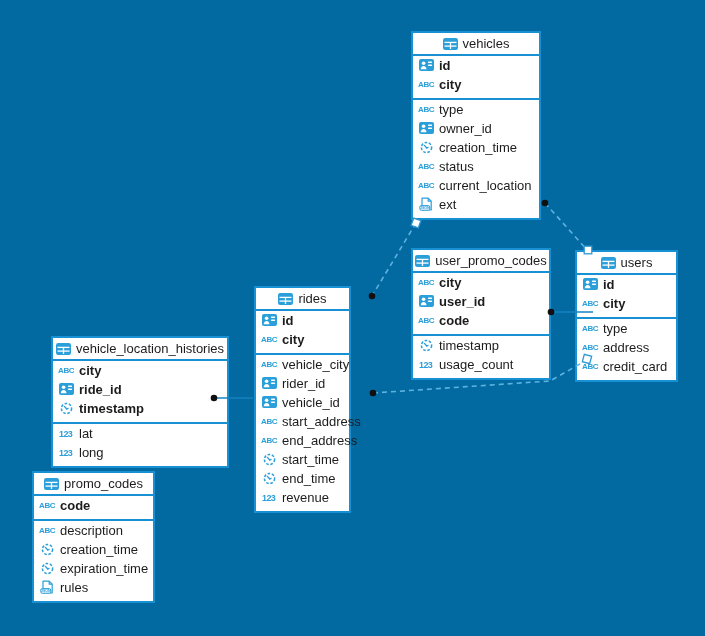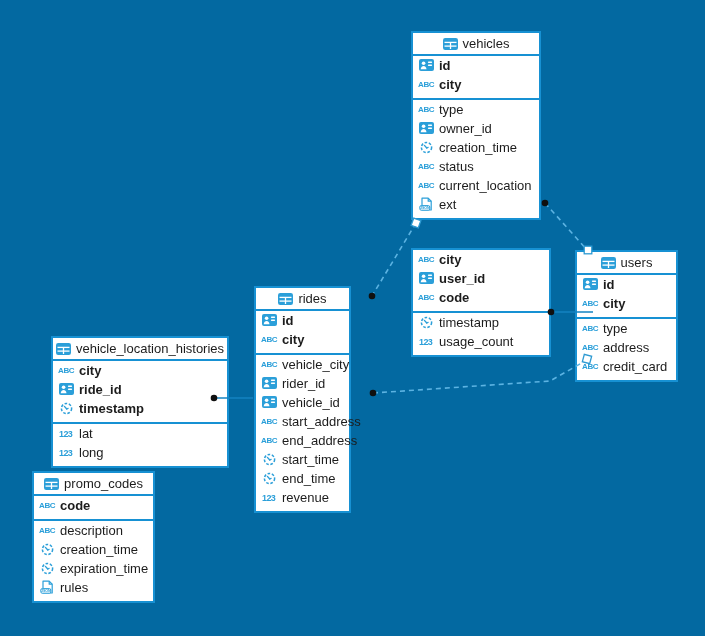--- a/index.html
+++ b/index.html
@@ -148,20 +148,31 @@
               <path d="M9.2 1.2 v3 h3" fill="none" stroke="#2b9fd9" stroke-width="1.2" stroke-linejoin="round"></path>
               <rect x="0.8" y="8.6" width="10" height="4.6" rx="1.4" fill="#fff" stroke="#2b9fd9" stroke-width="1"></rect>
               <text x="5.8" y="12.3" font-size="3.6" font-weight="bold" fill="#2b9fd9" text-anchor="middle" font-family="Liberation Sans, sans-serif">JSON</text>
             </svg>
           </span>
           <span>ext</span>
         </div>
       </div>
     </div>
     <div class="table" style="left: 411px; top: 248px; width: 140px;">
+      <div class="table-header">
+        <span class="icon-box" style="width: 15px; min-width: 15px;">
+          <svg width="15" height="12" viewBox="0 0 15 12">
+            <rect width="15" height="12" rx="2.2" fill="#2b9fd9"></rect>
+            <line x1="1.5" y1="4.4" x2="13.5" y2="4.4" stroke="#fff" stroke-width="1.3"></line>
+            <line x1="1.5" y1="8.1" x2="13.5" y2="8.1" stroke="#fff" stroke-width="1.3"></line>
+            <line x1="7.5" y1="4.4" x2="7.5" y2="11" stroke="#fff" stroke-width="1.3"></line>
+          </svg>
+        </span>
+        <span>user_promo_codes</span>
+      </div>
       <div class="section keys">
         <div class="row">
           <span class="icon-box">
             <svg width="17" height="10" viewBox="0 0 17 10">
               <text x="0" y="8.3" font-size="8" font-weight="bold" letter-spacing="-0.4" fill="#2b9fd9" font-family="Liberation Sans, sans-serif">ABC</text>
             </svg>
           </span>
           <span>city</span>
         </div>
         <div class="row">

